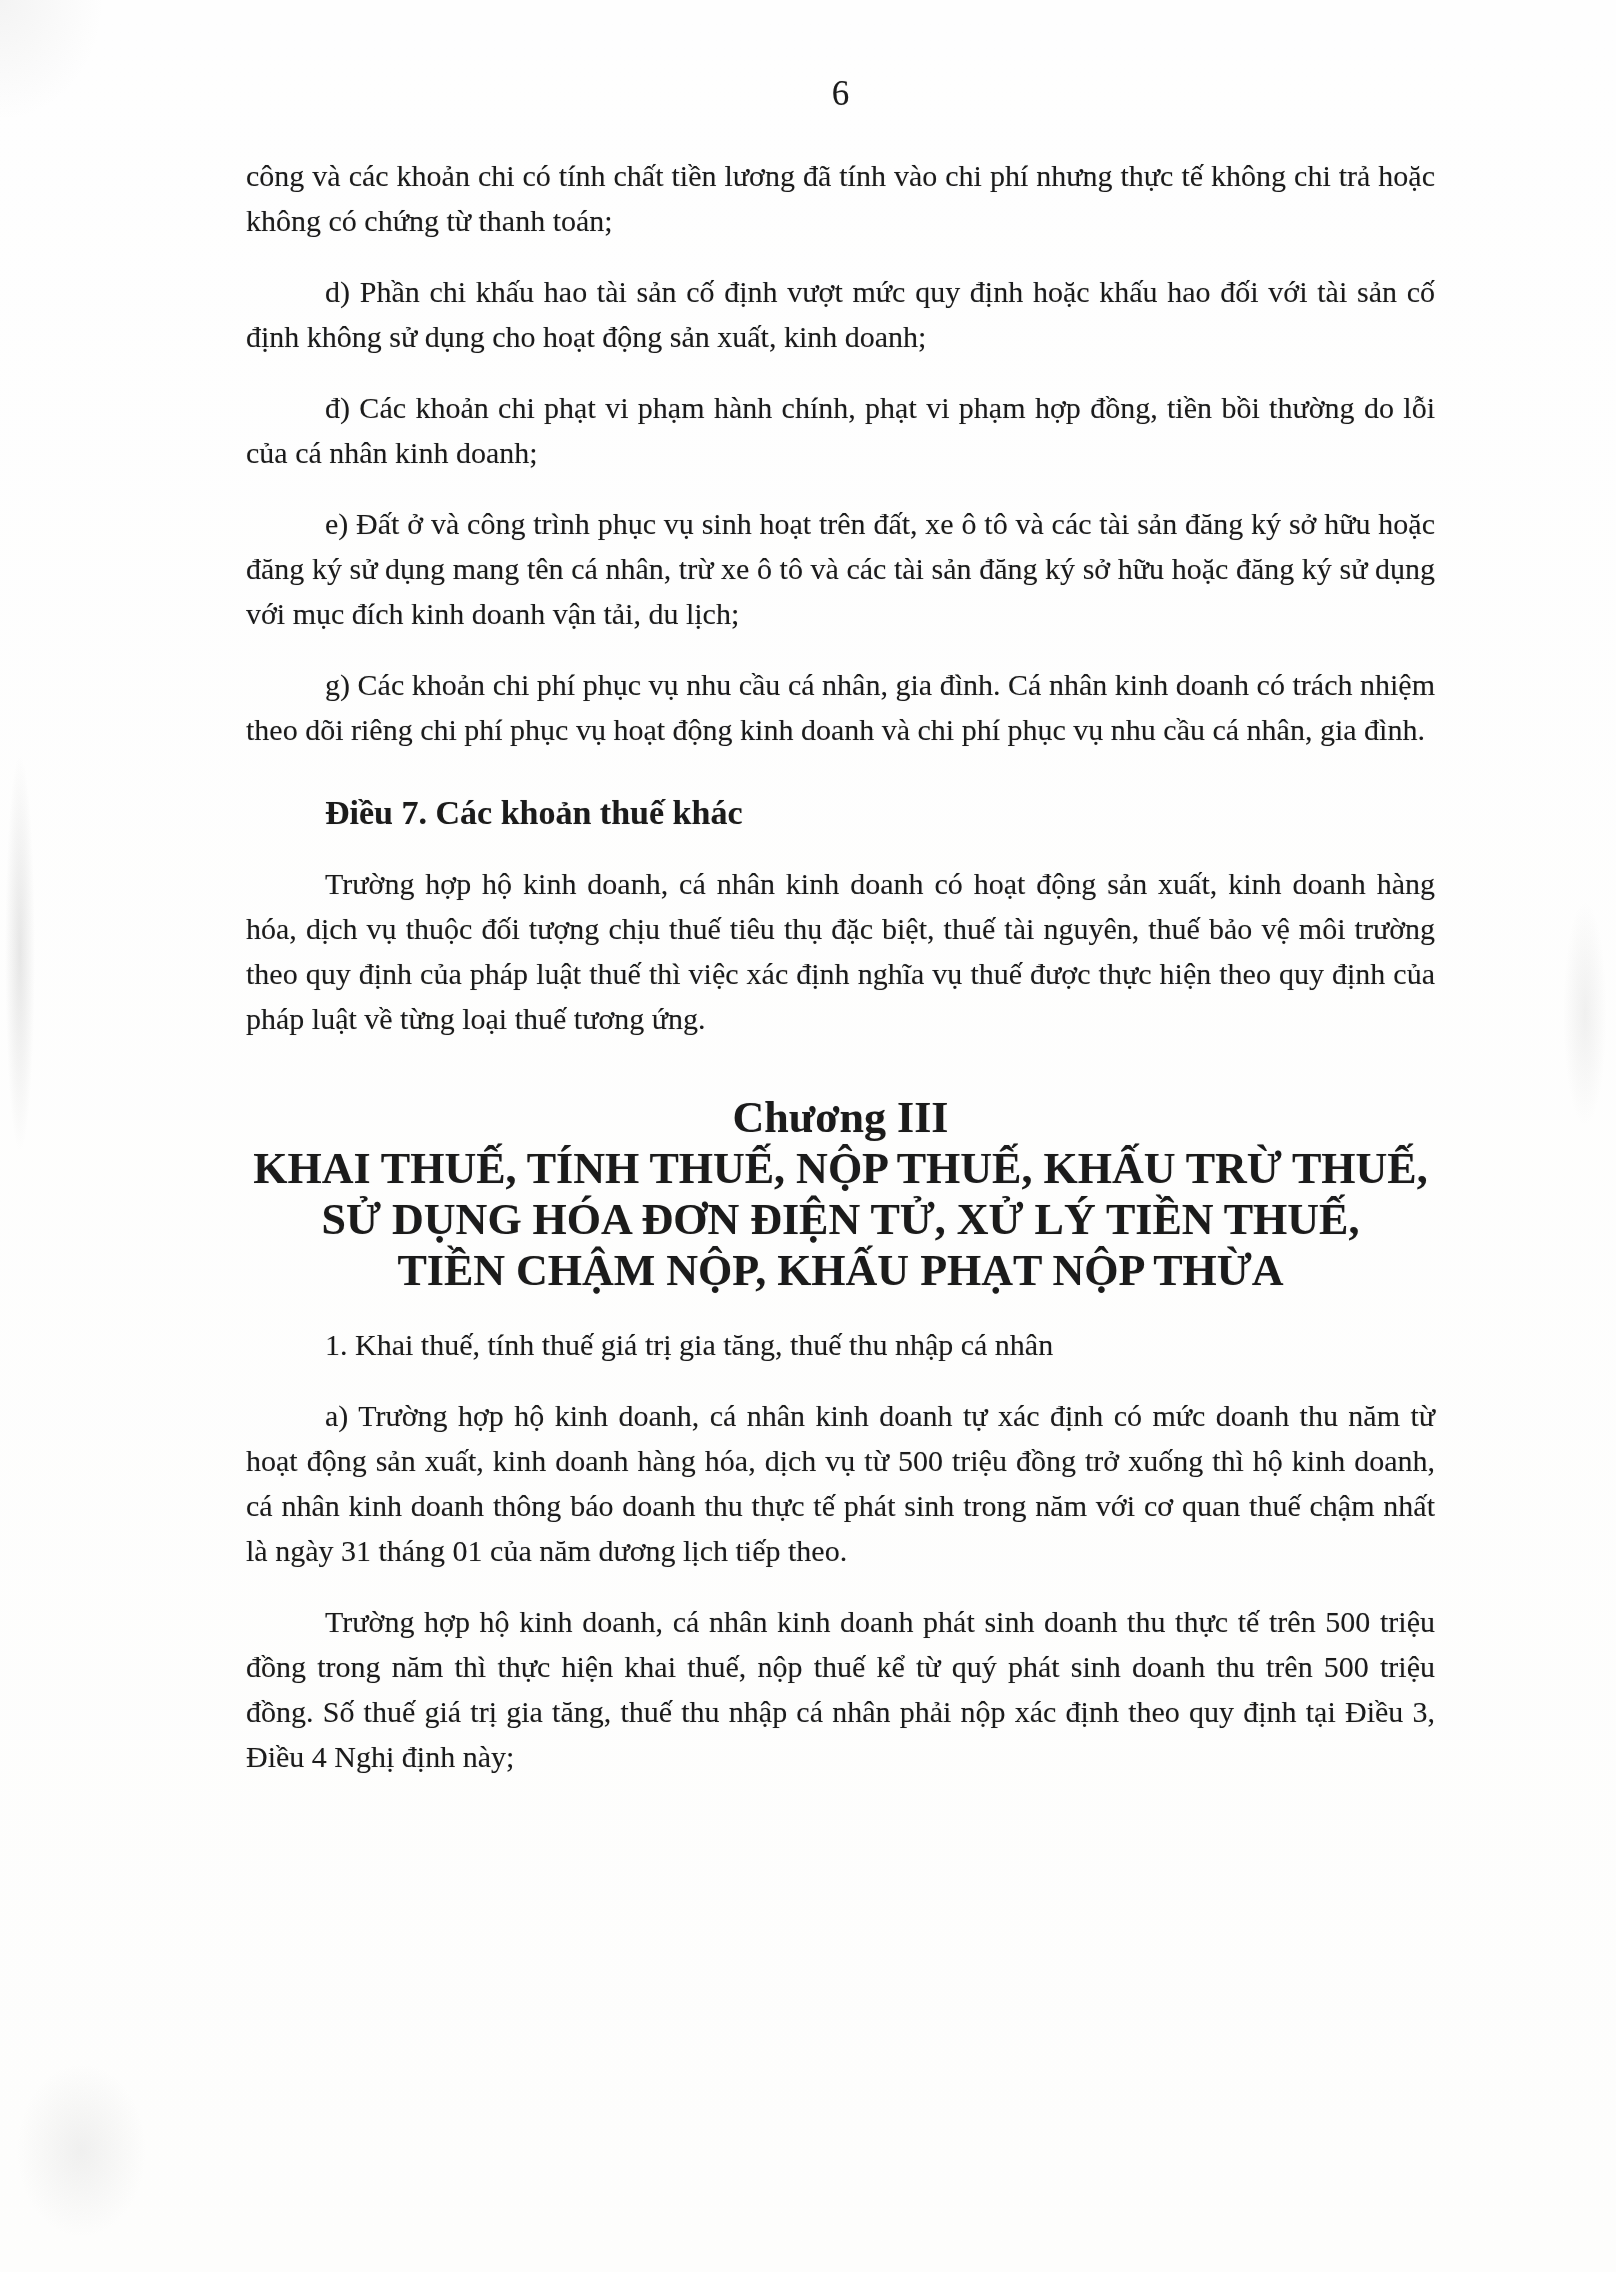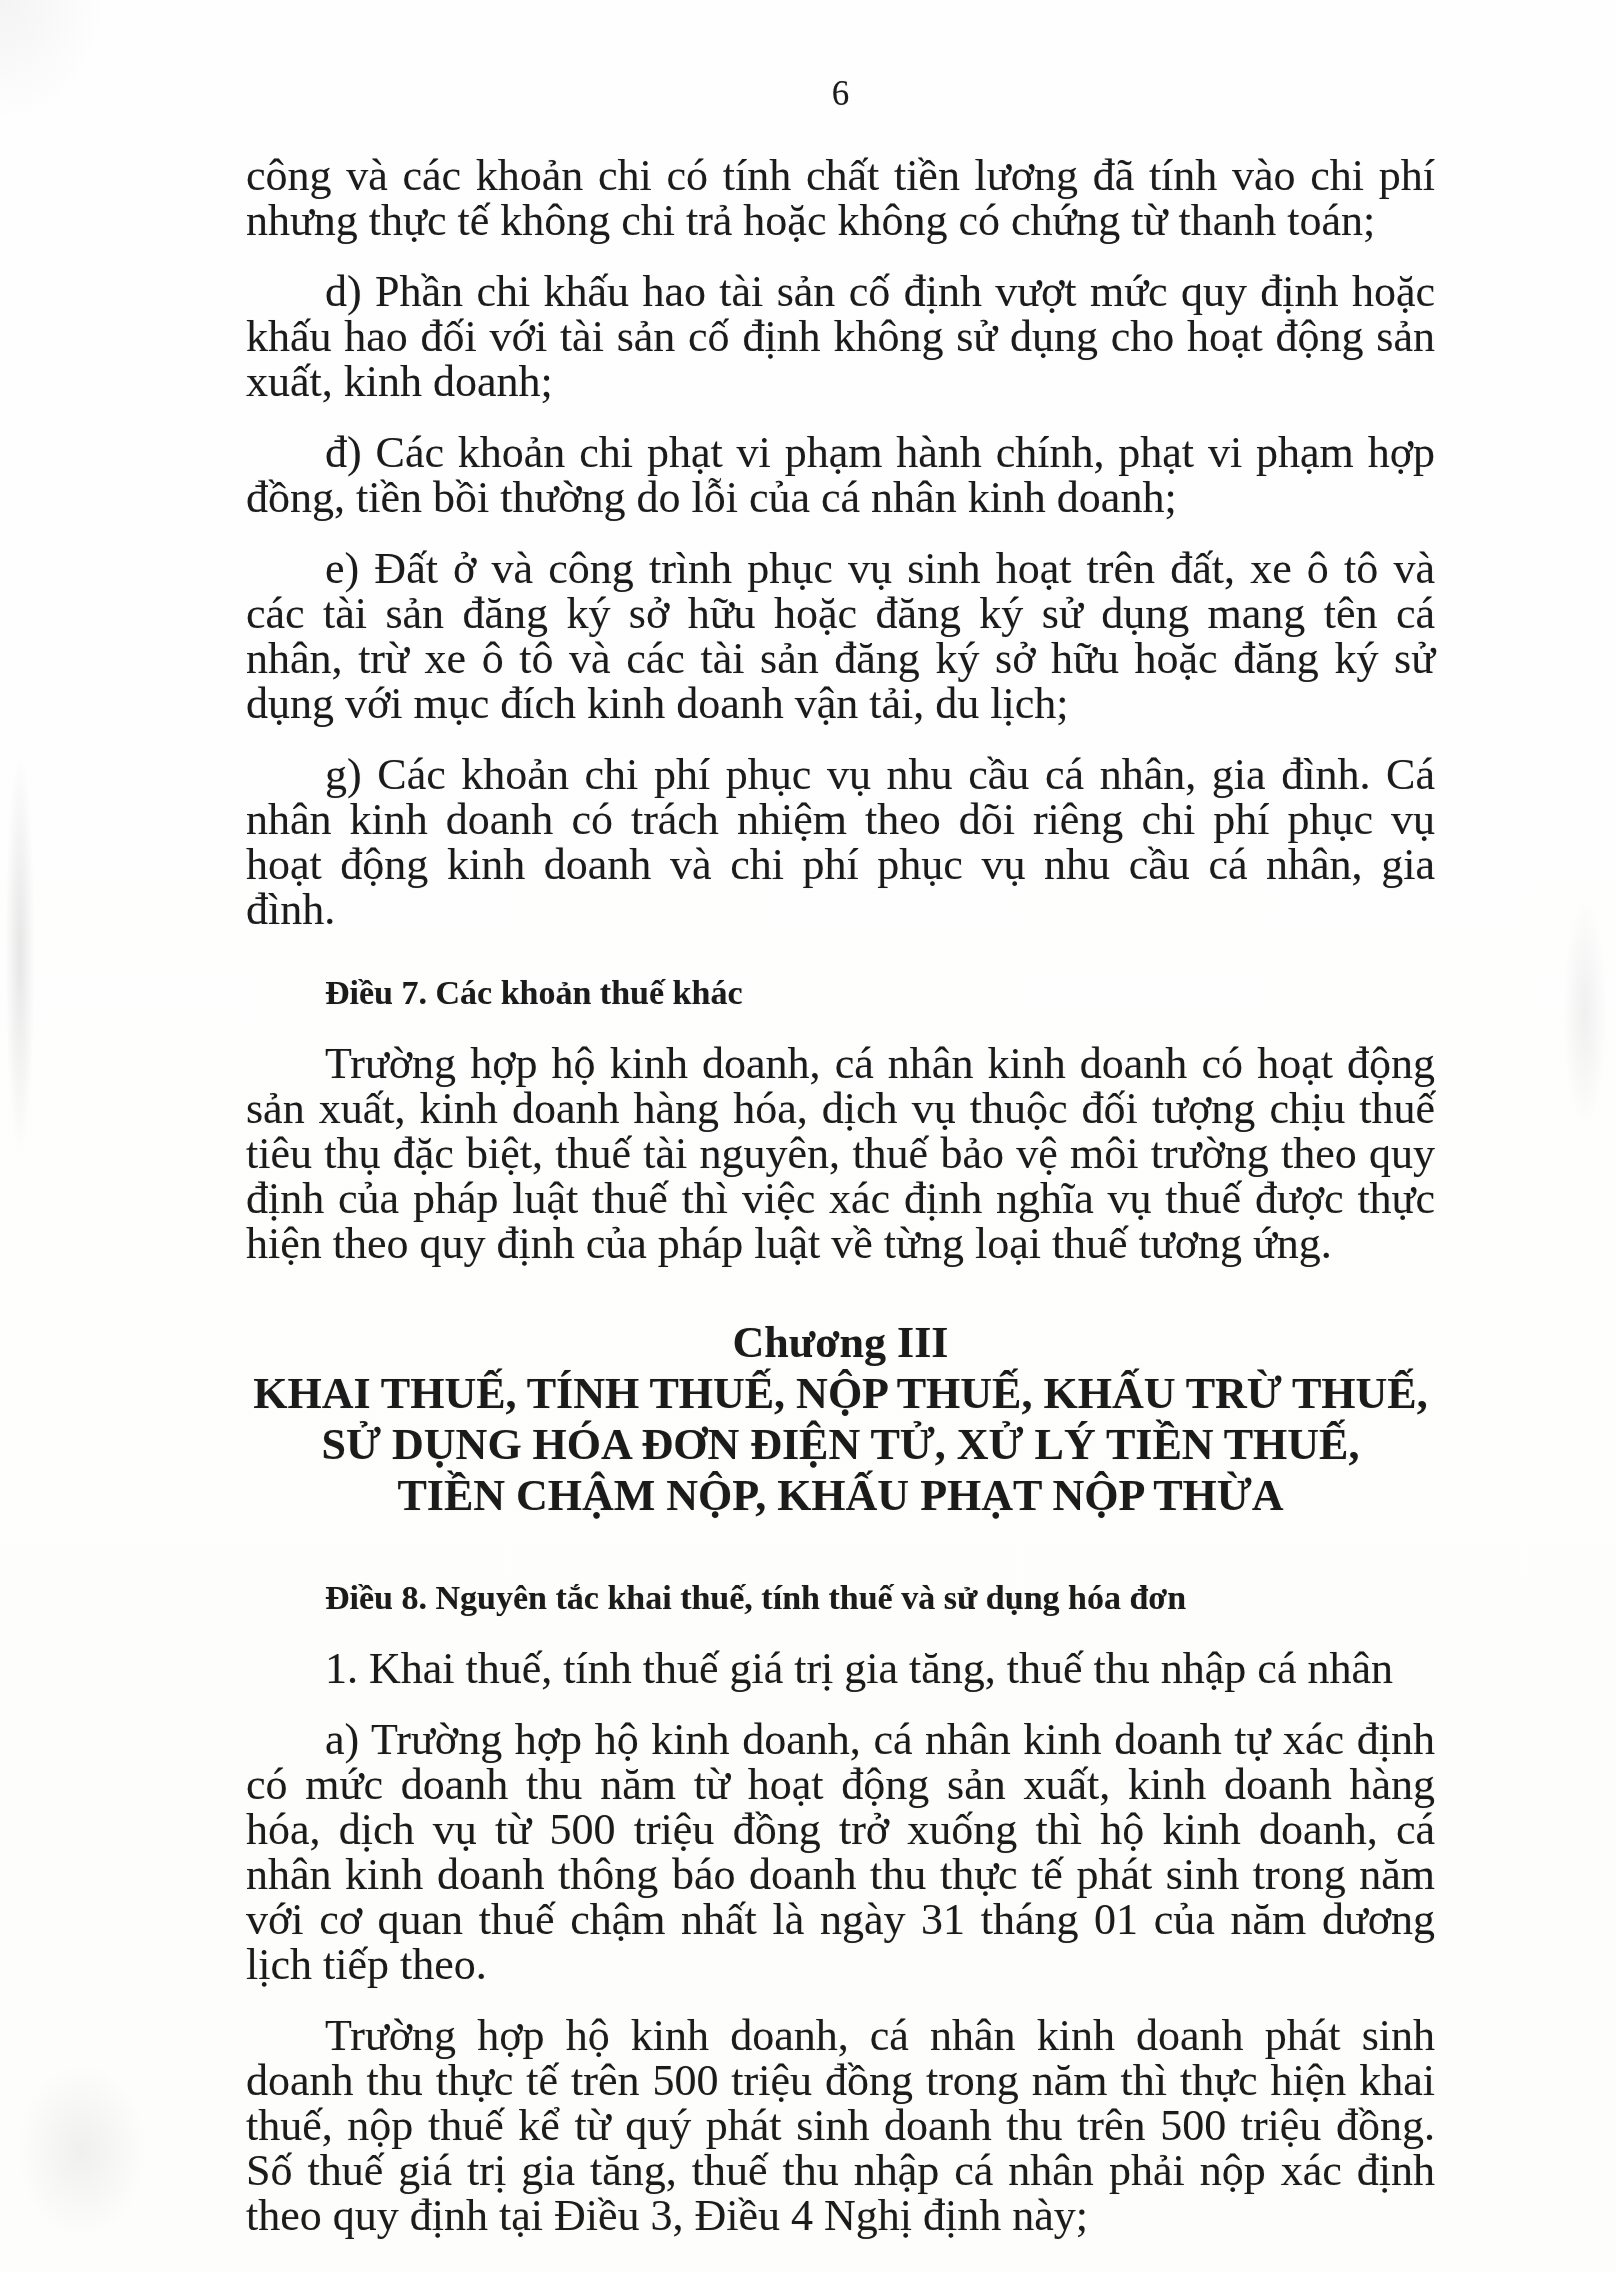--- a/index.html
+++ b/index.html
@@ -23,21 +23,21 @@
     width: 1189px;
     text-shadow: 0 0 0.9px rgba(40,40,40,0.30);
   }
   .page-number {
     margin-top: 75px;
     text-align: center;
     font-size: 35px;
     line-height: 38px;
   }
   p.body {
-    font-size: 44px;
+    font-size: 30px;
     line-height: 45px;
     text-align: justify;
     text-indent: 79px;
     margin: 26px 0 0 0;
   }
   p.body.no-indent { text-indent: 0; }
   p.body.first { margin-top: 40px; }
   .article-heading {
     font-size: 34px;
     line-height: 45px;
@@ -109,21 +109,20 @@
 
     <p class="body">Trường hợp hộ kinh doanh, cá nhân kinh doanh có hoạt động sản xuất, kinh doanh hàng hóa, dịch vụ thuộc đối tượng chịu thuế tiêu thụ đặc biệt, thuế tài nguyên, thuế bảo vệ môi trường theo quy định của pháp luật thuế thì việc xác định nghĩa vụ thuế được thực hiện theo quy định của pháp luật về từng loại thuế tương ứng.</p>
 
     <div class="chapter">
       <div>Chương III</div>
       <div>KHAI THUẾ, TÍNH THUẾ, NỘP THUẾ, KHẤU TRỪ THUẾ,</div>
       <div>SỬ DỤNG HÓA ĐƠN ĐIỆN TỬ, XỬ LÝ TIỀN THUẾ,</div>
       <div>TIỀN CHẬM NỘP, KHẤU PHẠT NỘP THỪA</div>
     </div>
 
-    <div class="article-heading article-8">Điều 8. Nguyên tắc khai thuế, tính thuế và sử dụng hóa đơn</div>
 
     <p class="body clause">1. Khai thuế, tính thuế giá trị gia tăng, thuế thu nhập cá nhân</p>
 
     <p class="body point-a">a) Trường hợp hộ kinh doanh, cá nhân kinh doanh tự xác định có mức doanh thu năm từ hoạt động sản xuất, kinh doanh hàng hóa, dịch vụ từ 500 triệu đồng trở xuống thì hộ kinh doanh, cá nhân kinh doanh thông báo doanh thu thực tế phát sinh trong năm với cơ quan thuế chậm nhất là ngày 31 tháng 01 của năm dương lịch tiếp theo.</p>
 
     <p class="body last-paragraph">Trường hợp hộ kinh doanh, cá nhân kinh doanh phát sinh doanh thu thực tế trên 500 triệu đồng trong năm thì thực hiện khai thuế, nộp thuế kể từ quý phát sinh doanh thu trên 500 triệu đồng. Số thuế giá trị gia tăng, thuế thu nhập cá nhân phải nộp xác định theo quy định tại Điều 3, Điều 4 Nghị định này;</p>
 
   </div>
 </div>
 

